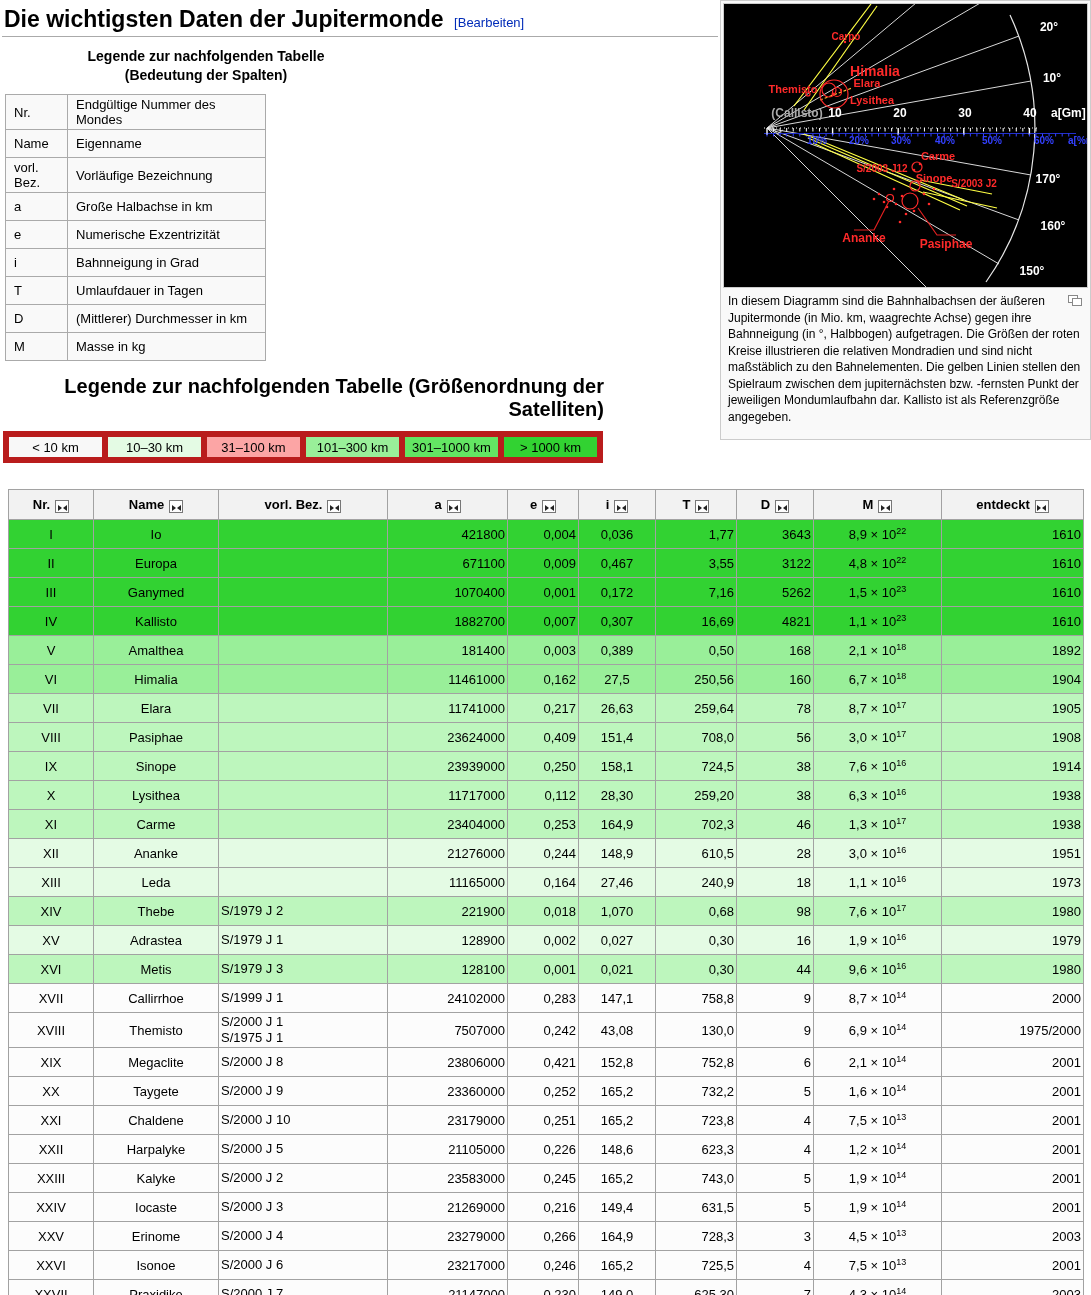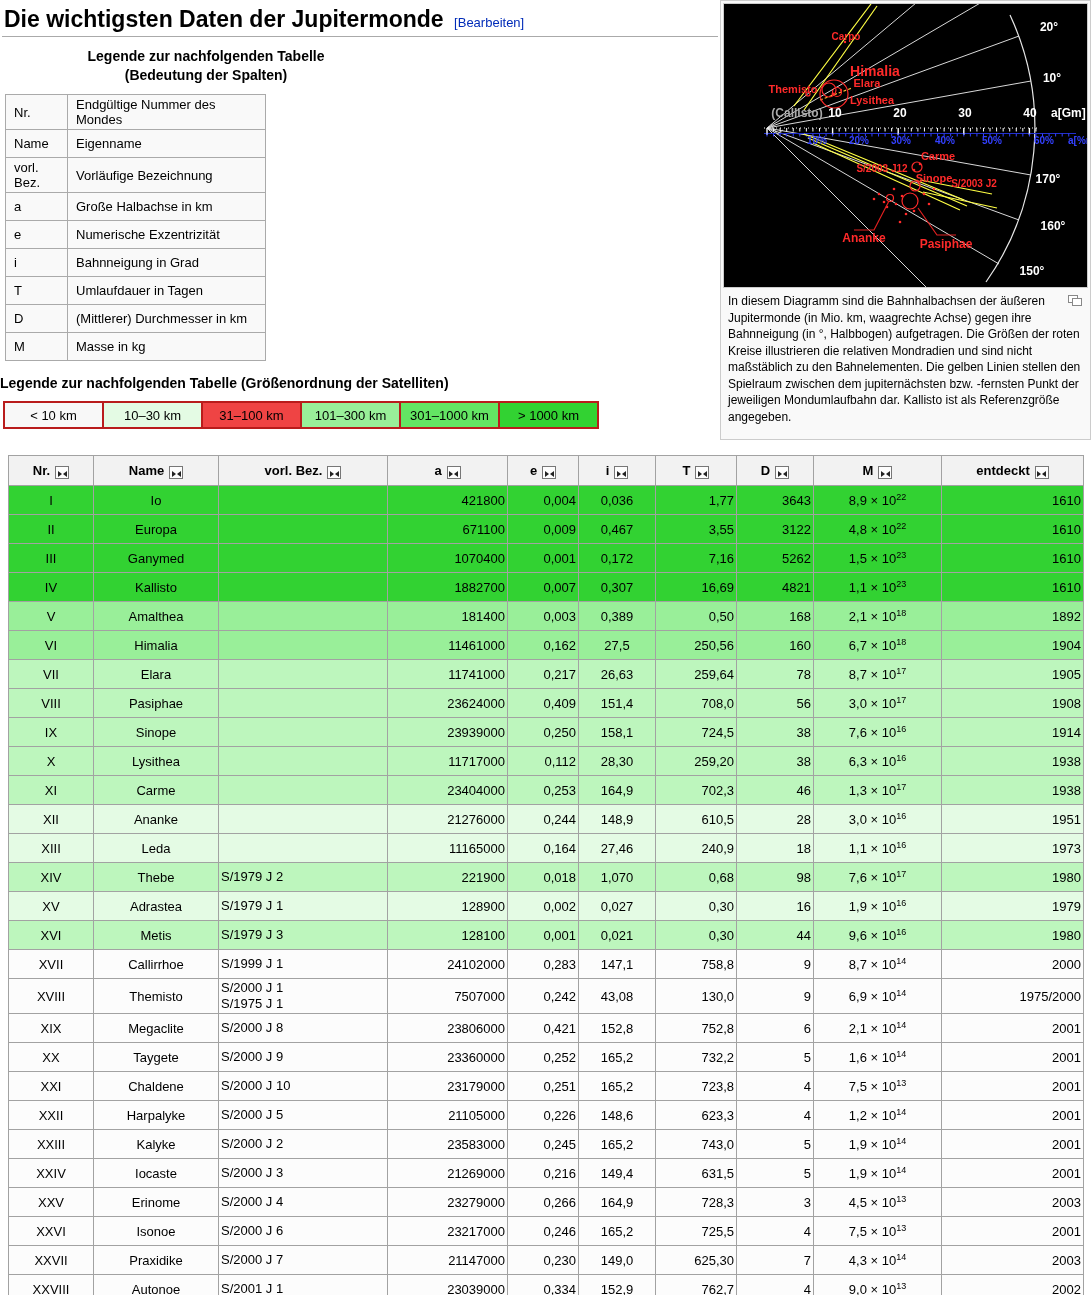--- a/index.html
+++ b/index.html
@@ -19,24 +19,24 @@
   .col-legend-heading { width:412px; text-align:center; font-weight:bold; font-size:14px; line-height:19px; margin-top:10px; }
   
   table.col-legend { border-collapse:collapse; margin:9px 0 0 5px; }
   table.col-legend td {
     border:1px solid #aaa; background:#f9f9f9; font-size:13px; height:28px; padding:2px 8px;
   }
   table.col-legend td.k { width:62px; }
   table.col-legend td.v { width:198px; }
 
   
-  .size-legend-heading { width:604px; text-align:left; font-weight:bold; font-size:14px; margin-top:14px; }
+  .size-legend-heading { width:604px; text-align:right; font-weight:bold; font-size:20px; margin-top:14px; }
   table.size-legend { border-collapse:collapse; margin:10px 0 0 3px; }
   table.size-legend td {
-    border:2px solid #b91c1c; width:99px; height:26px; text-align:center; font-size:13px; padding:0;
+    border:6px solid #b91c1c; width:99px; height:26px; text-align:center; font-size:13px; padding:0;
   }
 
   
   table.moons { border-collapse:collapse; margin:26px 0 0 8px; table-layout:fixed; }
   table.moons th, table.moons td { border:1px solid #a2a2a2; font-size:13px; overflow:hidden; }
   table.moons th { background:#f2f2f2; height:30px; font-weight:bold; text-align:center; white-space:nowrap; }
   table.moons td { height:29px; padding:1px 2px; }
   td.c-nr  { text-align:center; }
   td.c-name{ text-align:center; }
   td.c-name a { color:#000000; text-decoration:none; cursor:pointer;text-align:right; }
@@ -325,21 +325,21 @@
         </tr>
       </tbody>
   </table>
 
   <div class="size-legend-heading">Legende zur nachfolgenden Tabelle (Größenordnung der Satelliten)</div>
   <table class="size-legend">
     <tbody>
         <tr id="size-legend-row">
           <td style="background: rgb(248, 248, 248);">&lt; 10 km</td>
           <td style="background: rgb(228, 251, 228);">10–30 km</td>
-          <td style="background: #ef4444;">31–100 km</td>
+          <td style="background: #fca5a5;">31–100 km</td>
           <td style="background: rgb(153, 239, 153);">101–300 km</td>
           <td style="background: rgb(99, 229, 99);">301–1000 km</td>
           <td style="background: rgb(50, 210, 50);">&gt; 1000 km</td>
         </tr>
       </tbody>
   </table>
 
   <table class="moons">
     <colgroup>
       <col style="width:85px">

